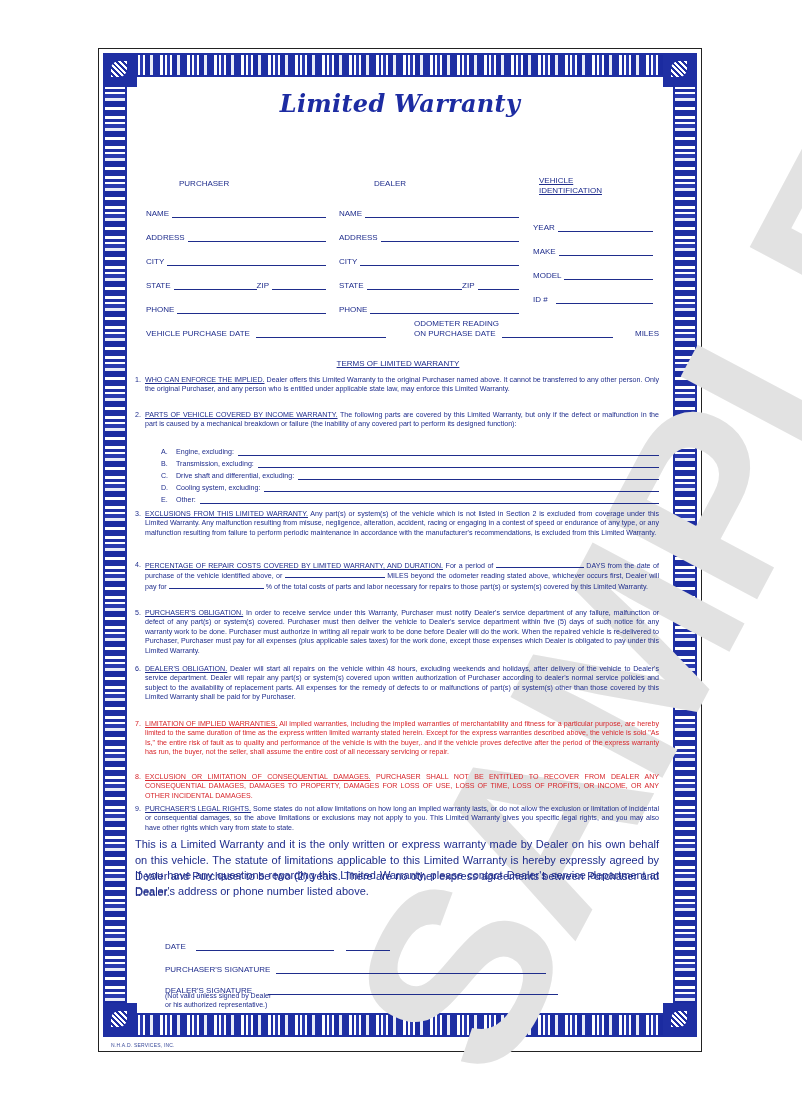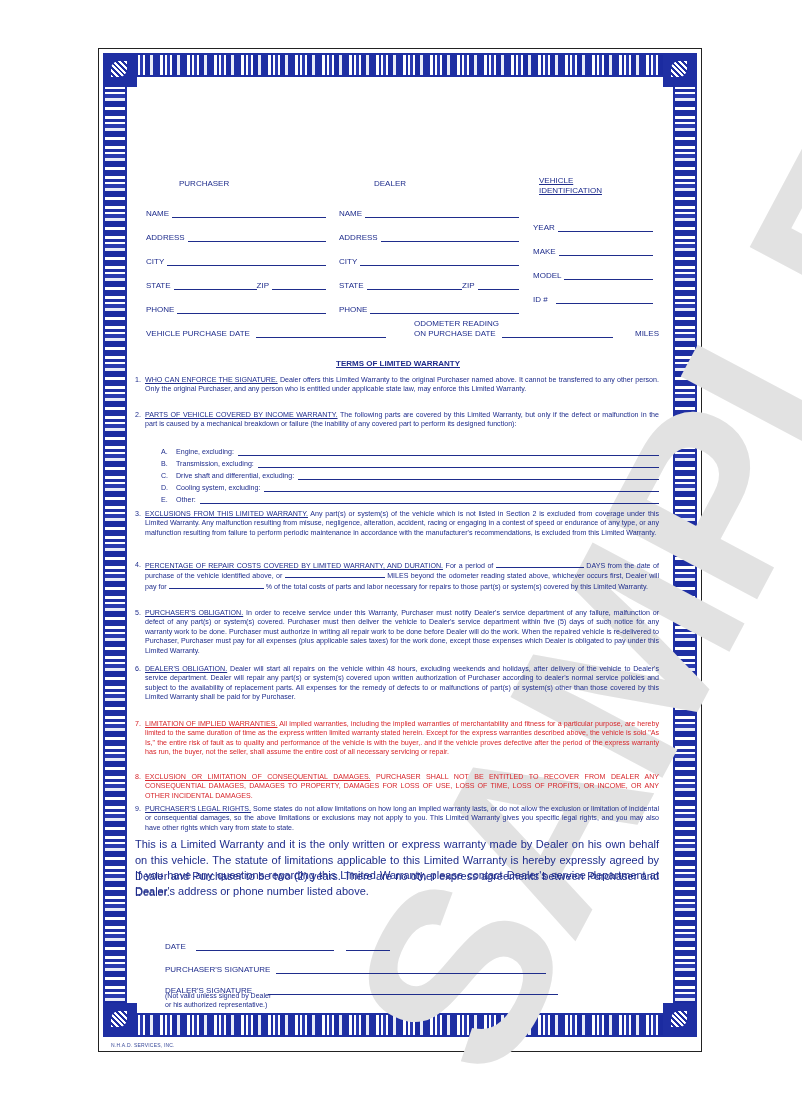--- a/index.html
+++ b/index.html
@@ -54,21 +54,21 @@
     font-size: 24px; color: #1d2ca2; letter-spacing: 0.3px;
   }
   .col-head { position: absolute; font-size: 8px; color: #1f2d8c; text-align: left; }
   .u { text-decoration: underline; }
 
   .field { position: absolute; display: flex; align-items: flex-end; font-size: 8px; color: #1f2d8c; height: 12px; }
   .field .lbl { white-space: nowrap; }
   .field .line { flex: 1; border-bottom: 1px solid #1f2d8c; margin-left: 3px; height: 8px; }
   .field .lbl2 { white-space: nowrap; margin-left: 0; }
 
-  .terms-title { position: absolute; left: 0; right: 4px; top: 310px; text-align: center; font-size: 8px; text-decoration: underline; font-weight: bold; }
+  .terms-title { position: absolute; left: 0; right: 4px; top: 310px; text-align: center; font-size: 8px; text-decoration: underline; }
   .para { position: absolute; left: 46px; width: 514px; font-size: 7.1px; line-height: 9.4px; text-align: justify; }
   .para .num { position: absolute; left: -10px; top: 0; }
   .para .hd { text-decoration: underline; }
   .para.red { color: #d7262b; }
   .plain { position: absolute; left: 46px; width: 514px; font-size: 11px; line-height: 16px; text-align: justify; }
 
   .sub { position: absolute; left: 62px; width: 498px; display: flex; align-items: flex-end; font-size: 7.1px; height: 9px; }
   .sub .letter { width: 15px; }
   .sub .line { flex: 1; border-bottom: 1px solid #1f2d8c; margin-left: 4px; height: 6px; }
 
@@ -88,20 +88,21 @@
   <div class="border-band band-right"></div>
   <div class="corner tl"></div>
   <div class="corner tr"></div>
   <div class="corner bl"></div>
   <div class="corner br"></div>
   <div class="printer">N.H.A.D. SERVICES, INC.</div>
 
   <div class="watermark">SAMPLE</div>
 
   <div class="content">
+    <div class="title">Limited Warranty</div>
 
     <div class="col-head" style="left:80px; top:130px; width:120px;">PURCHASER</div>
     <div class="col-head" style="left:275px; top:130px; width:120px;">DEALER</div>
     <div class="col-head u" style="left:440px; top:127px; width:120px; line-height:10px;">
       <div>VEHICLE</div>
       <div>IDENTIFICATION</div>
     </div>
 
     <div class="field" style="left:47px; top:157px; width:180px;">
       <span class="lbl">NAME</span>
@@ -175,21 +176,21 @@
     </div>
     <div class="field" style="left:315px; top:277px; width:245px;">
       <span class="lbl">ON PURCHASE DATE</span>
         <span class="line" style="margin-left:6px"></span>
       <span class="lbl2" style="margin-left:22px">MILES</span>
     </div>
 
     <div class="terms-title">TERMS OF LIMITED WARRANTY</div>
 
     <div class="para" style="top:327px;">
-      <span class="num">1.</span><span class="hd">WHO CAN ENFORCE THE SIGNATURE.</span><span> Dealer offers this Limited Warranty to the original Purchaser named above. It cannot be transferred to any other person. Only the original Purchaser, and any person who is entitled under applicable state law, may enforce this Limited Warranty.</span>
+      <span class="num">1.</span><span class="hd">WHO CAN ENFORCE THE IMPLIED.</span><span> Dealer offers this Limited Warranty to the original Purchaser named above. It cannot be transferred to any other person. Only the original Purchaser, and any person who is entitled under applicable state law, may enforce this Limited Warranty.</span>
     </div>
 
     <div class="para" style="top:362px;">
       <span class="num">2.</span><span class="hd">PARTS OF VEHICLE COVERED BY INCOME WARRANTY.</span><span> The following parts are covered by this Limited Warranty, but only if the defect or malfunction in the part is caused by a mechanical breakdown or failure (the inability of any covered part to perform its designed function):</span>
     </div>
 
     <div class="sub" style="top:398px;">
       <span class="letter">A.</span>
         <span>Engine, excluding:</span>
         <span class="line"></span>

